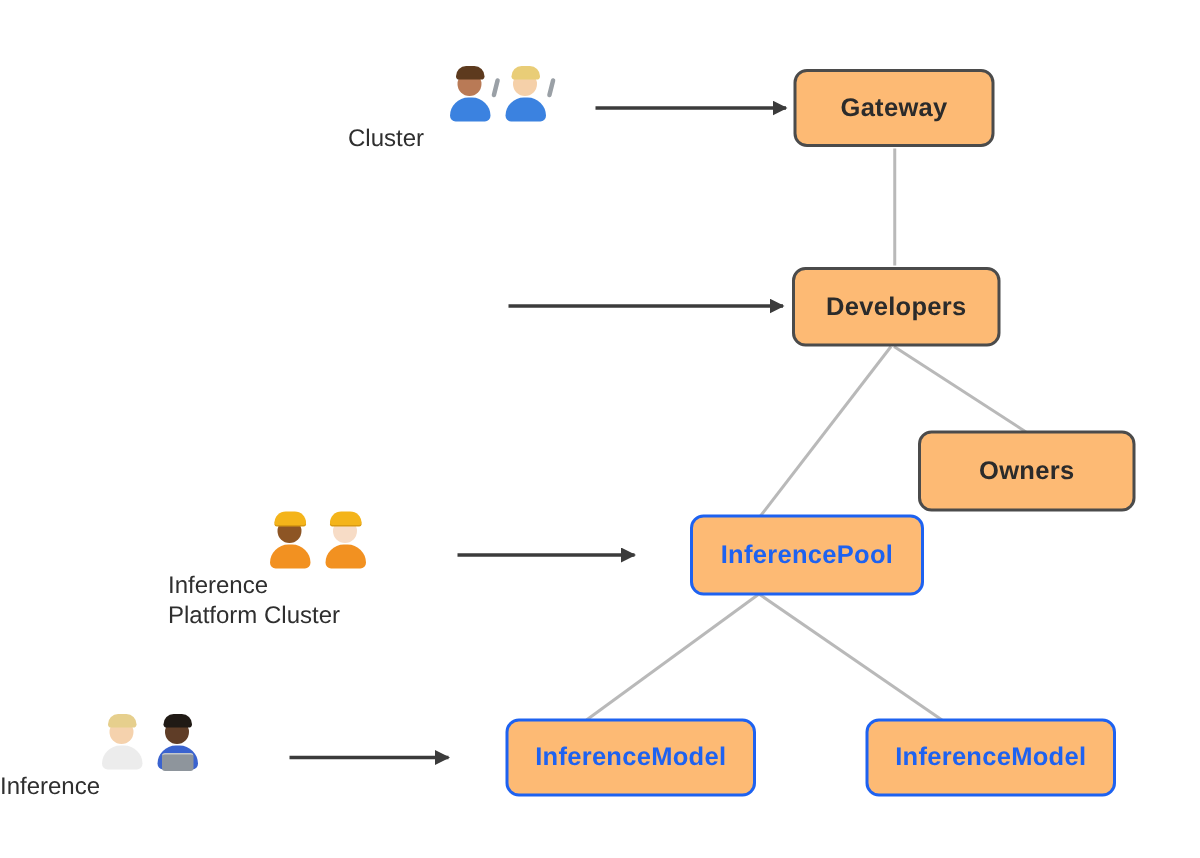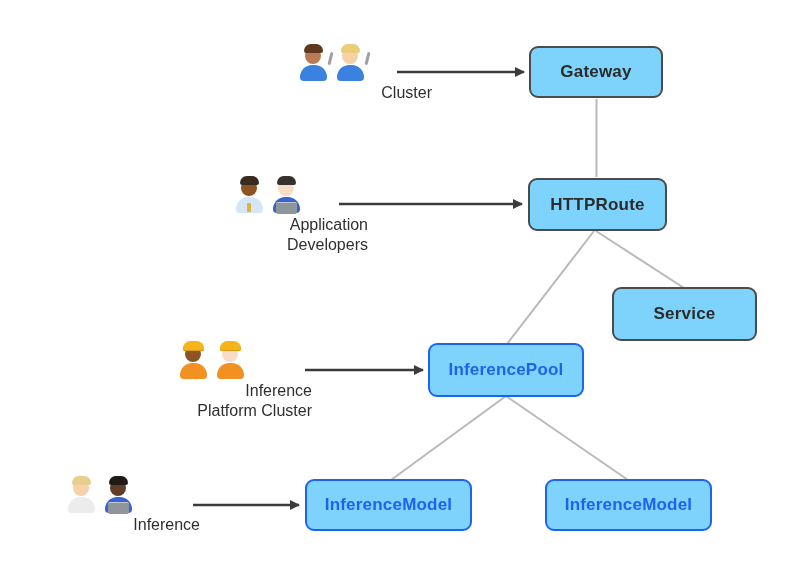--- a/index.html
+++ b/index.html
@@ -5,31 +5,31 @@
   html,body{margin:0;padding:0;background:#ffffff;}
   .canvas{
     position:relative;width:800px;height:572px;background:#ffffff;
     font-family:"Liberation Sans", sans-serif;overflow:hidden;
   }
   svg.edges{position:absolute;left:0;top:0;width:800px;height:572px;pointer-events:none;}
   svg.edges line.edge{stroke:var(--connector-gray,#b9b9b9);stroke-width:2;}
   svg.edges line.arrow{stroke:var(--arrow-dark,#3b3b3b);stroke-width:2.3;}
 
   .node{
-    position:absolute;background:#7dd3fc;border:2.5px solid var(--node-border,#4b4b4b);
+    position:absolute;background:#fdba74;border:2.5px solid var(--node-border,#4b4b4b);
     border-radius:9px;display:flex;align-items:center;justify-content:center;
     box-sizing:border-box;
   }
   .node .node-label{
     font-size:17px;font-weight:700;color:var(--node-text,#2b2b2b);letter-spacing:.2px;
   }
-  .node.blue{border-color:var(--accent-blue,#1e62f0);}
+  .node.blue{border-color:var(--accent-blue,#1e62f0);margin-left:32px;}
   .node.blue .node-label{color:var(--accent-blue,#1e62f0);}
 
-  .actor{position:absolute;width:200px;text-align:right;}
+  .actor{position:absolute;width:200px;text-align:left;}
   .emoji-row{
     height:44px;display:flex;justify-content:center;align-items:flex-end;gap:4px;
   }
   .actor-label{font-size:16px;line-height:20px;color:var(--label-text,#2f2f2f);margin-top:1px;}
 
   
   .person{position:relative;display:inline-block;width:33px;height:41px;}
   .p-body{position:absolute;bottom:1px;left:3px;width:27px;height:16px;border-radius:13px 13px 4px 4px;}
   .p-head{position:absolute;top:7px;left:8px;width:16px;height:16px;border-radius:50%;}
   .p-hw{position:absolute;top:3px;left:7px;width:19px;height:9px;border-radius:9px 9px 3px 3px;}
@@ -75,40 +75,20 @@
           <span class="p-head" style="background:#f5d0a9"></span>
           <span class="p-hw" style="background:#e9cd77"></span>
           <span class="p-wrench"></span>
         </span>
       </div>
     <div class="actor-label">
       <div>Cluster</div>
     </div>
   </div>
 
-  <div class="actor" style="left:168px;top:170px">
-    <div class="emoji-row" title="👨🏾‍💼 👩🏻‍💻">
-        <span class="person">
-          <span class="p-body" style="background:#d7e6f7"></span>
-          <span class="p-head" style="background:#8d5524"></span>
-          <span class="p-hw" style="background:#3a2b21"></span>
-          <span class="p-tie"></span>
-        </span>
-        <span class="person">
-          <span class="p-body" style="background:#3a63cf"></span>
-          <span class="p-head" style="background:#f7dcc6"></span>
-          <span class="p-hw" style="background:#36322f"></span>
-          <span class="p-laptop"></span>
-        </span>
-      </div>
-    <div class="actor-label">
-      <div>Application</div>
-      <div>Developers</div>
-    </div>
-  </div>
 
   <div class="actor" style="left:112px;top:336px">
     <div class="emoji-row" title="👷🏾‍♀️ 👷🏻">
         <span class="person">
           <span class="p-body" style="background:#f29121"></span>
           <span class="p-head" style="background:#8d5524"></span>
           <span class="p-hw helmet" style="background:#f4b41a"></span>
         </span>
         <span class="person">
           <span class="p-body" style="background:#f29121"></span>
@@ -139,25 +119,25 @@
     <div class="actor-label">
       <div>Inference</div>
     </div>
   </div>
 
   <div class="node dark" style="left:529px;top:46px;width:134px;height:52px">
     <span class="node-label">Gateway</span>
   </div>
 
   <div class="node dark" style="left:528px;top:178px;width:139px;height:53px">
-    <span class="node-label">HTTPRoute</span>
+    <span class="node-label">Developers</span>
   </div>
 
   <div class="node dark" style="left:612px;top:287px;width:145px;height:54px">
-    <span class="node-label">Service</span>
+    <span class="node-label">Owners</span>
   </div>
 
   <div class="node blue" style="left:428px;top:343px;width:156px;height:54px">
     <span class="node-label">InferencePool</span>
   </div>
 
   <div class="node blue" style="left:305px;top:479px;width:167px;height:52px">
     <span class="node-label">InferenceModel</span>
   </div>
 

